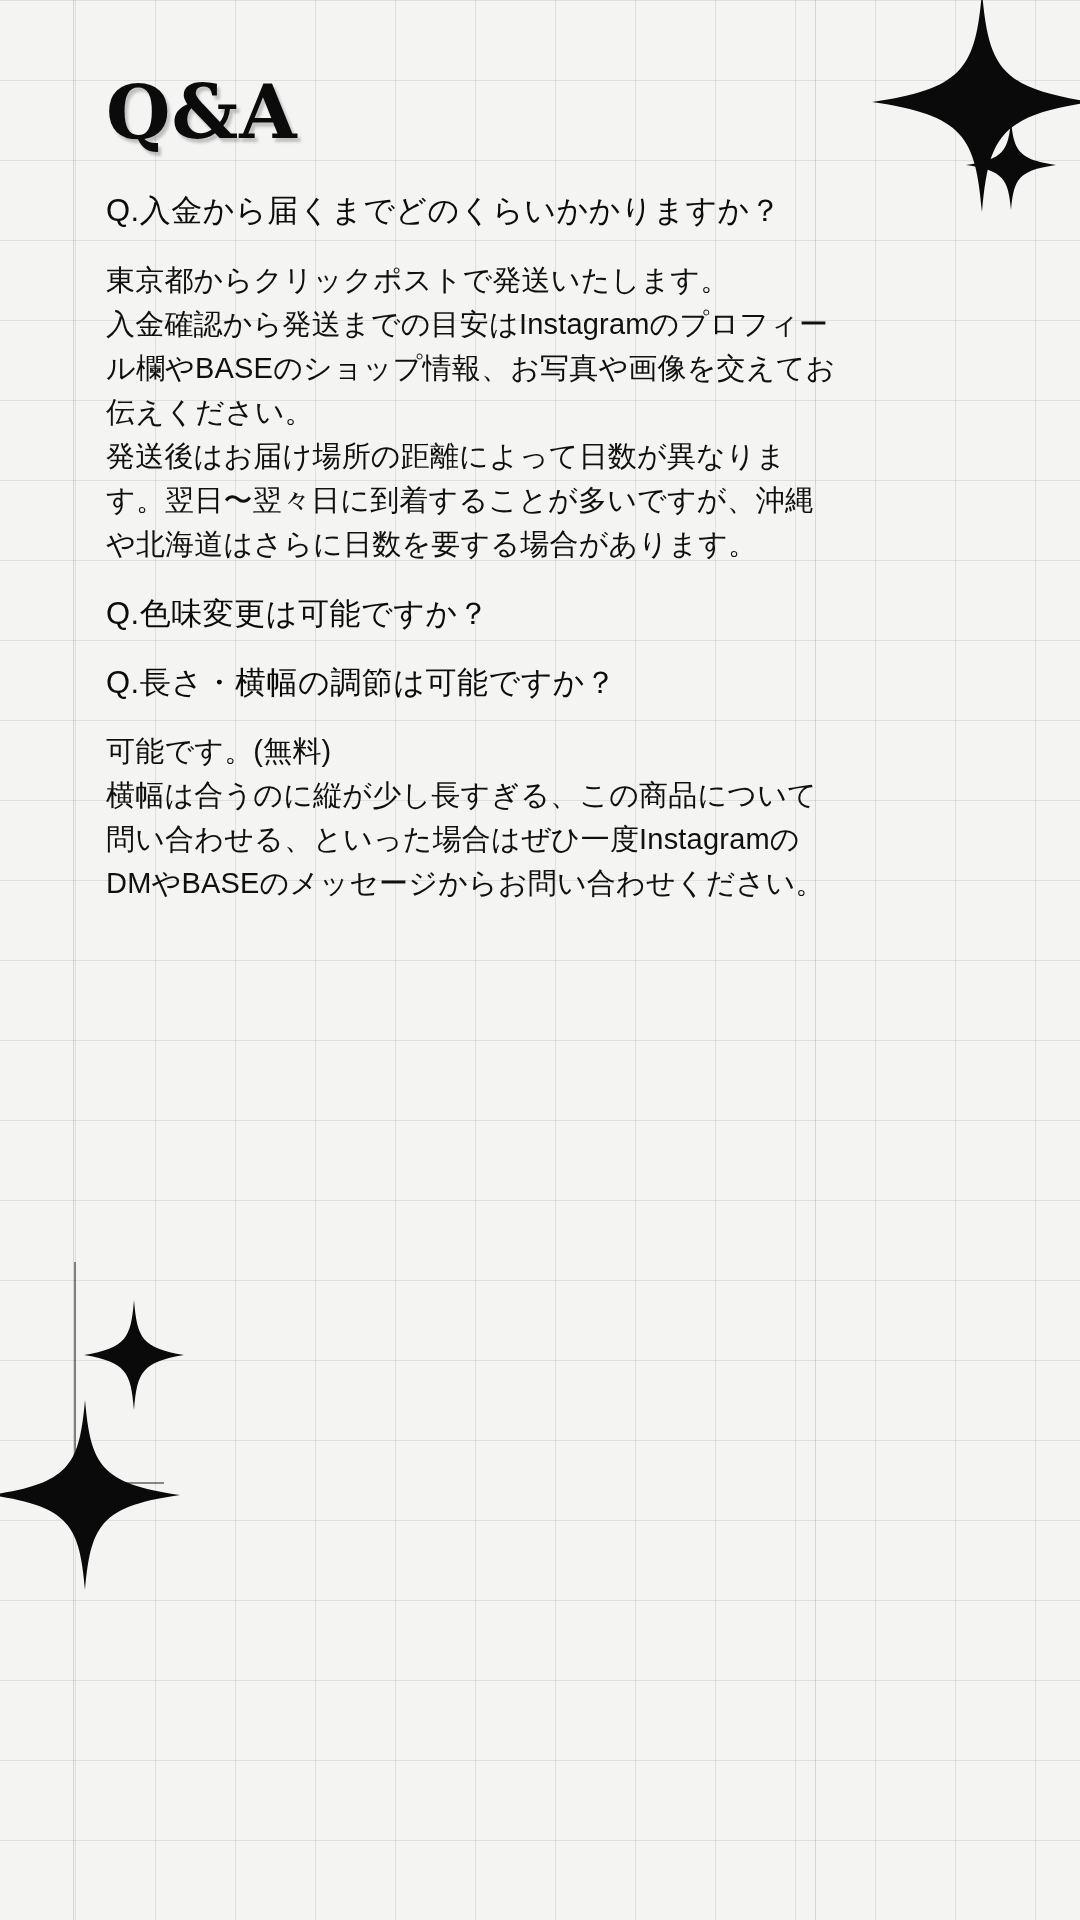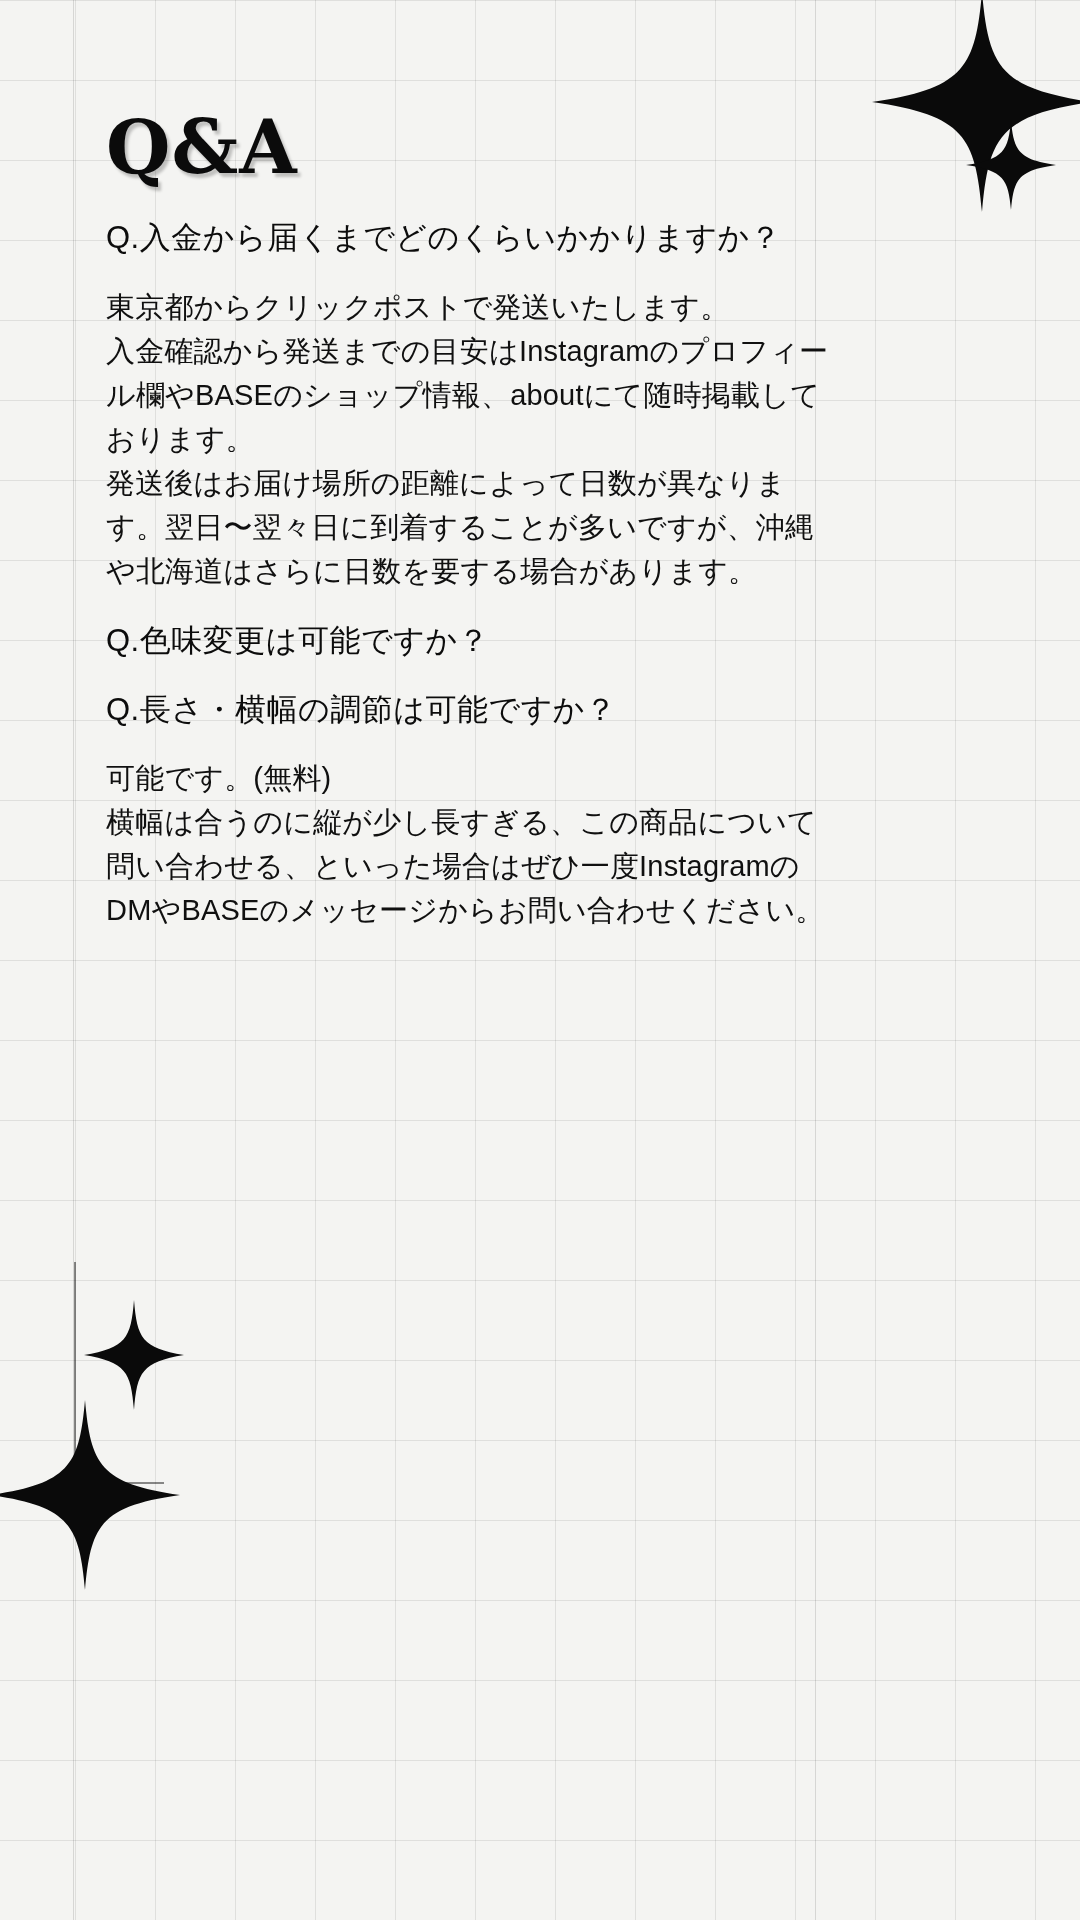--- a/index.html
+++ b/index.html
@@ -55,30 +55,30 @@
     top: 0;
     width: 860px;
   }
 
   .page-title {
     font-family: "DejaVu Serif", "Liberation Serif", serif;
     font-weight: 700;
     font-size: 74px;
     letter-spacing: 1px;
     margin: 0;
-    padding-top: 107px;
+    padding-top: 72px;
     line-height: 1.1;
     color: #0b0b0b;
     text-shadow: 3px 4px 3px rgba(0,0,0,0.22);
   }
 
   .qa-block {
     margin-top: 28px;
   }
-  .qa-block.first { margin-top: 30px; }
+  .qa-block.first { margin-top: 38px; }
 
   .qa-question {
     font-size: 31px;
     line-height: 1.3;
     letter-spacing: 0.5px;
     margin: 0 0 26px 0;
     color: #0c0c0c;
     font-weight: 400;
   }
 
@@ -125,21 +125,21 @@
   </svg>
 </div>
 
 <div class="content">
 
   <h1 class="page-title">Q&amp;A</h1>
 
   <section class="qa-block first">
     <p class="qa-question">Q.入金から届くまでどのくらいかかりますか？</p>
     <p class="qa-answer">東京都からクリックポストで発送いたします。
-入金確認から発送までの目安はInstagramのプロフィール欄やBASEのショップ情報、aboutにて随時掲載しております。
+入金確認から発送までの目安はInstagramのプロフィール欄やBASEのショップ情報、お写真や画像を交えてお伝えください。
 発送後はお届け場所の距離によって日数が異なります。翌日〜翌々日に到着することが多いですが、沖縄や北海道はさらに日数を要する場合があります。</p>
   </section>
 
   <section class="qa-block">
     <p class="qa-question">Q.色味変更は可能ですか？</p>
   </section>
 
   <section class="qa-block">
     <p class="qa-question">Q.長さ・横幅の調節は可能ですか？</p>
     <p class="qa-answer">可能です。(無料)

